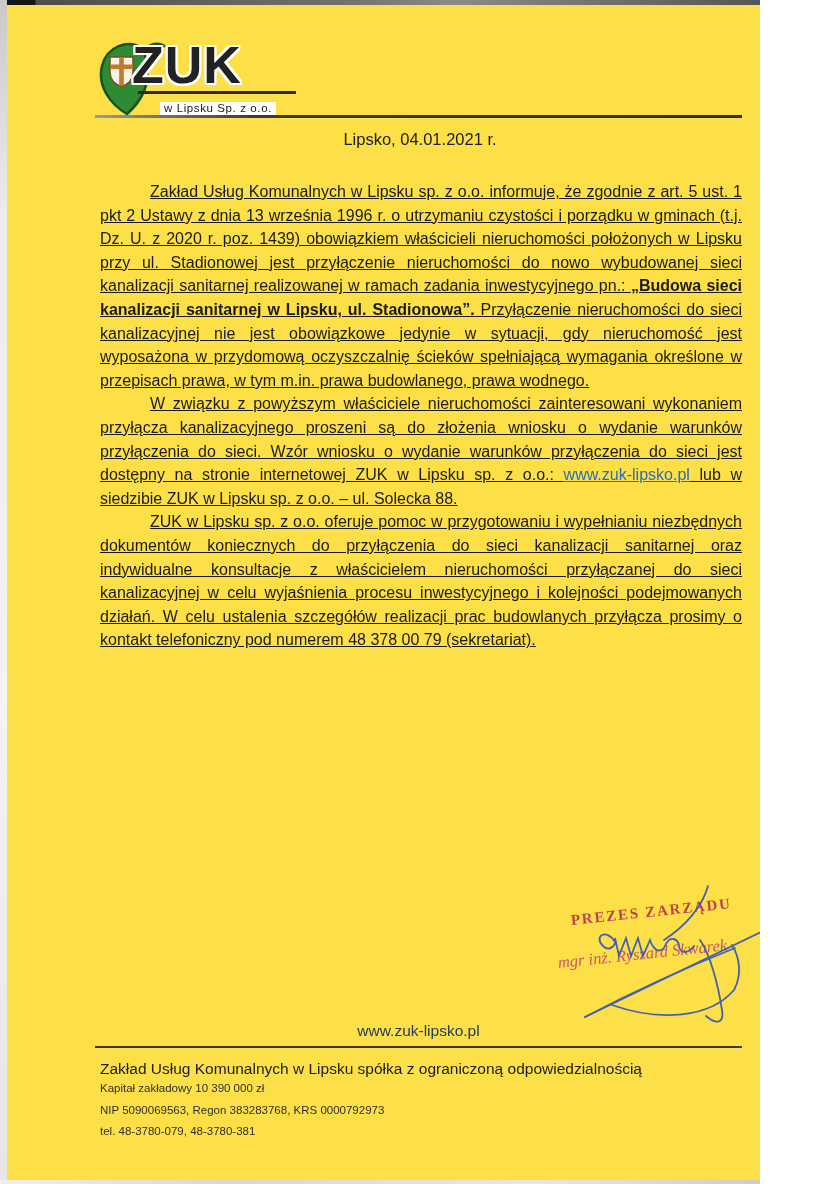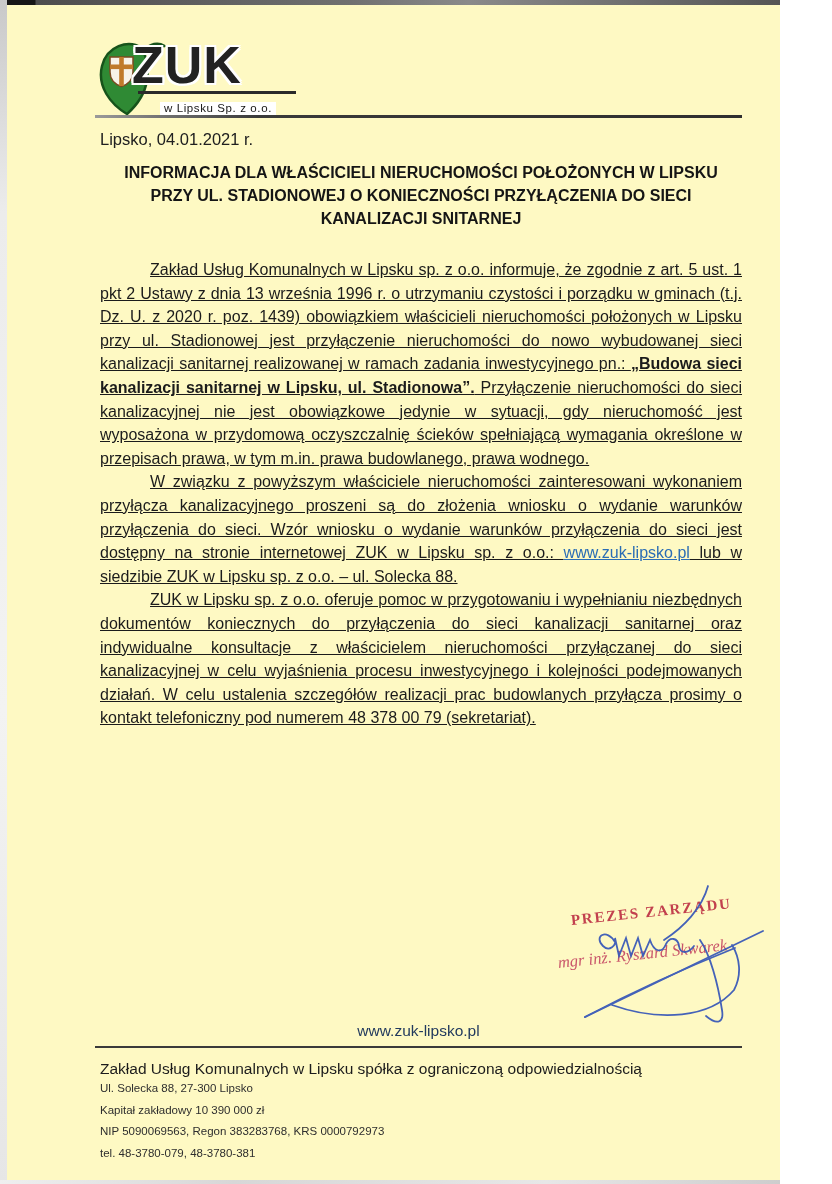--- a/index.html
+++ b/index.html
@@ -1,18 +1,18 @@
 <!DOCTYPE html>
 <html lang="pl"><head>
 <meta charset="utf-8">
 <style>
   html,body { margin:0; padding:0; background:#ffffff; }
   .page {
-    position:relative; width:760px; height:1184px; background:#fef9c3;
-    font-family:"Liberation Sans", sans-serif; color:#1c1c1c; overflow:hidden;padding-left:20px;
+    position:relative; width:760px; height:1184px; background:#fde047;
+    font-family:"Liberation Sans", sans-serif; color:#1c1c1c; overflow:hidden;
   }
   
   .art-top { position:absolute; top:0; left:0; right:0; height:5px;
     background:linear-gradient(to right,#161616 0,#161616 35px,#4d4d4d 36px,#707070 45%,#8a8a8a 60%,#555 100%); }
   .art-left { position:absolute; top:0; left:0; bottom:0; width:7px;
     background:linear-gradient(to bottom,#c9c9c9,#ececec 18%,#f3f3f2 60%,#e6e6e6); }
   .art-bottom { position:absolute; left:0; right:0; bottom:0; height:4px;
     background:linear-gradient(to right,#efefef,#d7d7d7 30%,#e7e7e7 70%,#cdcdcd); }
 
   
@@ -27,21 +27,21 @@
   .zuk-underbar { position:absolute; left:42px; top:55px; width:158px; height:3px; background:#2a2a2a; }
   .zuk-sub {
     position:absolute; left:64px; top:66px; background:#fff; padding:0 4px 1px 4px;
     font-size:11.5px; letter-spacing:.6px; color:#161616; white-space:nowrap;
   }
   .logo-rule { position:absolute; left:95px; top:115px; width:647px; height:3px;
     background:linear-gradient(to right,#9a9a9a,#3a3a3a 25%,#2f2f2f); }
 
   
   .content { position:absolute; left:100px; top:130px; width:642px; }
-  .date { text-align:left; font-size:16.5px; margin:0 2px 12px 0; color:#202020; }
+  .date { text-align:center; font-size:16.5px; margin:0 2px 31px 0; color:#202020; }
   .title { text-align:center; font-weight:bold; font-size:16px; line-height:23px;
            margin:0 0 28px 0; color:#151515; }
   .body-p { margin:0; text-align:justify; font-size:16px; line-height:23.6px;
             text-indent:50px; color:#1b1b1b; }
   .body-p .seg { text-indent:0;text-decoration:underline; }
   .bold-seg { font-weight:bold; }
   .inline-link { color:#2a6db5; text-decoration:underline; cursor:pointer; }
 
   
   .stamp-title { position:absolute; left:571px; top:912px; font-family:"Liberation Serif", serif;
@@ -80,25 +80,20 @@
     </svg>
     <span class="zuk-text">ZUK</span>
     <div class="zuk-underbar"></div>
     <span class="zuk-sub">w Lipsku Sp. z o.o.</span>
   </div>
   <div class="logo-rule"></div>
 
   <div class="content">
     <div class="date">Lipsko, 04.01.2021 r.</div>
 
-    <div class="title">
-      <div>INFORMACJA DLA WŁAŚCICIELI NIERUCHOMOŚCI POŁOŻONYCH W LIPSKU</div>
-      <div>PRZY UL. STADIONOWEJ O KONIECZNOŚCI PRZYŁĄCZENIA DO SIECI</div>
-      <div>KANALIZACJI SNITARNEJ</div>
-    </div>
 
     <p class="body-p"><span class="seg">Zakład Usług Komunalnych w Lipsku sp. z o.o. informuje, że zgodnie z art. 5 ust. 1 pkt 2 Ustawy z dnia 13 września 1996 r. o utrzymaniu czystości i porządku w gminach (t.j. Dz. U. z 2020 r. poz. 1439) obowiązkiem właścicieli nieruchomości położonych w Lipsku przy ul. Stadionowej jest przyłączenie nieruchomości do nowo wybudowanej sieci kanalizacji sanitarnej realizowanej w ramach zadania inwestycyjnego pn.: </span><span class="seg bold-seg">„Budowa sieci kanalizacji sanitarnej w Lipsku, ul. Stadionowa”.</span><span class="seg"> Przyłączenie nieruchomości do sieci kanalizacyjnej nie jest obowiązkowe jedynie w sytuacji, gdy nieruchomość jest wyposażona w przydomową oczyszczalnię ścieków spełniającą wymagania określone w przepisach prawa, w tym m.in. prawa budowlanego, prawa wodnego.</span></p>
 
     <p class="body-p"><span class="seg">W związku z powyższym właściciele nieruchomości zainteresowani wykonaniem przyłącza kanalizacyjnego proszeni są do złożenia wniosku o wydanie warunków przyłączenia do sieci. Wzór wniosku o wydanie warunków przyłączenia do sieci jest dostępny na stronie internetowej ZUK w Lipsku sp. z o.o.: </span><span class="seg inline-link">www.zuk-lipsko.pl</span><span class="seg"> lub w siedzibie ZUK w Lipsku sp. z o.o. – ul. Solecka 88.</span></p>
 
     <p class="body-p"><span class="seg">ZUK w Lipsku sp. z o.o. oferuje pomoc w przygotowaniu i wypełnianiu niezbędnych dokumentów koniecznych do przyłączenia do sieci kanalizacji sanitarnej oraz indywidualne konsultacje z właścicielem nieruchomości przyłączanej do sieci kanalizacyjnej w celu wyjaśnienia procesu inwestycyjnego i kolejności podejmowanych działań. W celu ustalenia szczegółów realizacji prac budowlanych przyłącza prosimy o kontakt telefoniczny pod numerem 48 378 00 79 (sekretariat).</span></p>
 
   </div>
 
   <div class="stamp-title">PREZES ZARZĄDU</div>
@@ -111,19 +106,18 @@
       <path d="M30,142 L208,56"></path>
       <path d="M30,142 C85,113 145,87 180,73"></path>
       <path d="M57,130 C105,147 155,143 179,115 C187,100 185,83 177,70"></path>
     </g>
   </svg>
 
   <div class="f-site">www.zuk-lipsko.pl</div>
   <div class="f-rule"></div>
   <div class="f-company">Zakład Usług Komunalnych w Lipsku spółka z ograniczoną odpowiedzialnością</div>
   <div class="f-small">
-    <div>Ul. Solecka 88, 27-300 Lipsko</div>
     <div>Kapitał zakładowy 10 390 000 zł</div>
     <div>NIP 5090069563, Regon 383283768, KRS 0000792973</div>
     <div>tel. 48-3780-079, 48-3780-381</div>
   </div>
 
 </div>
 
 </body></html>

